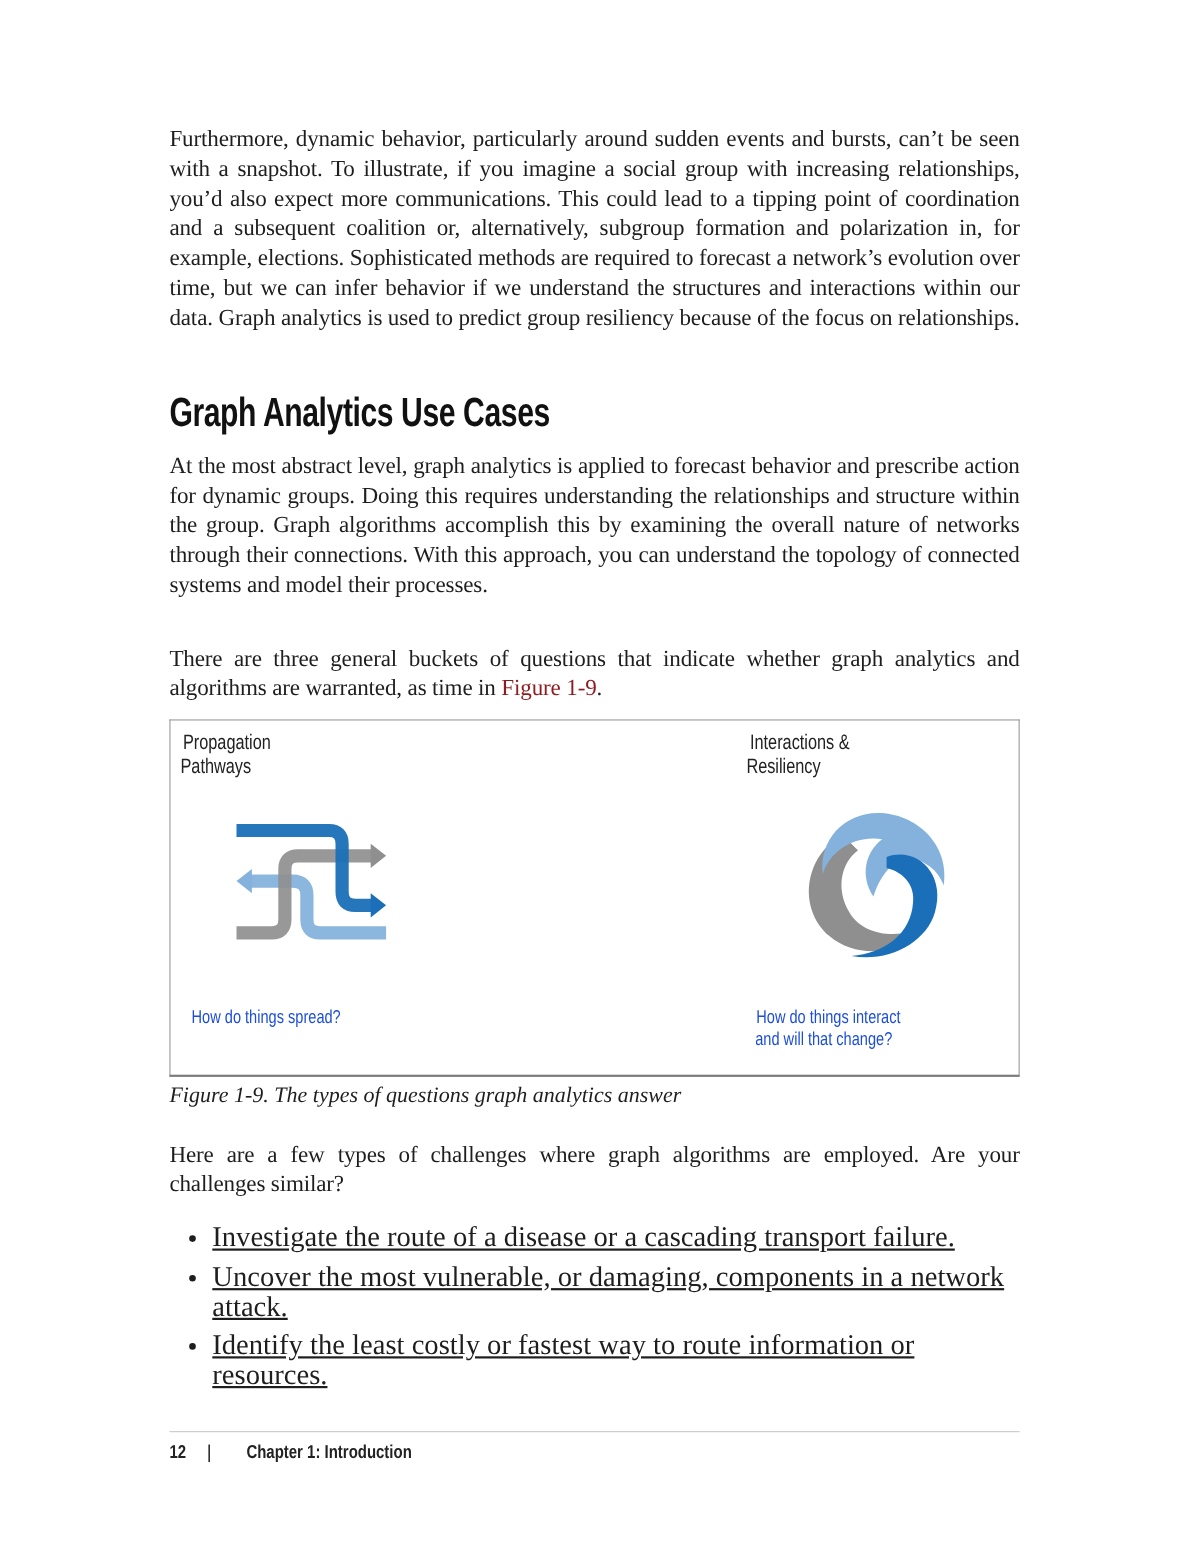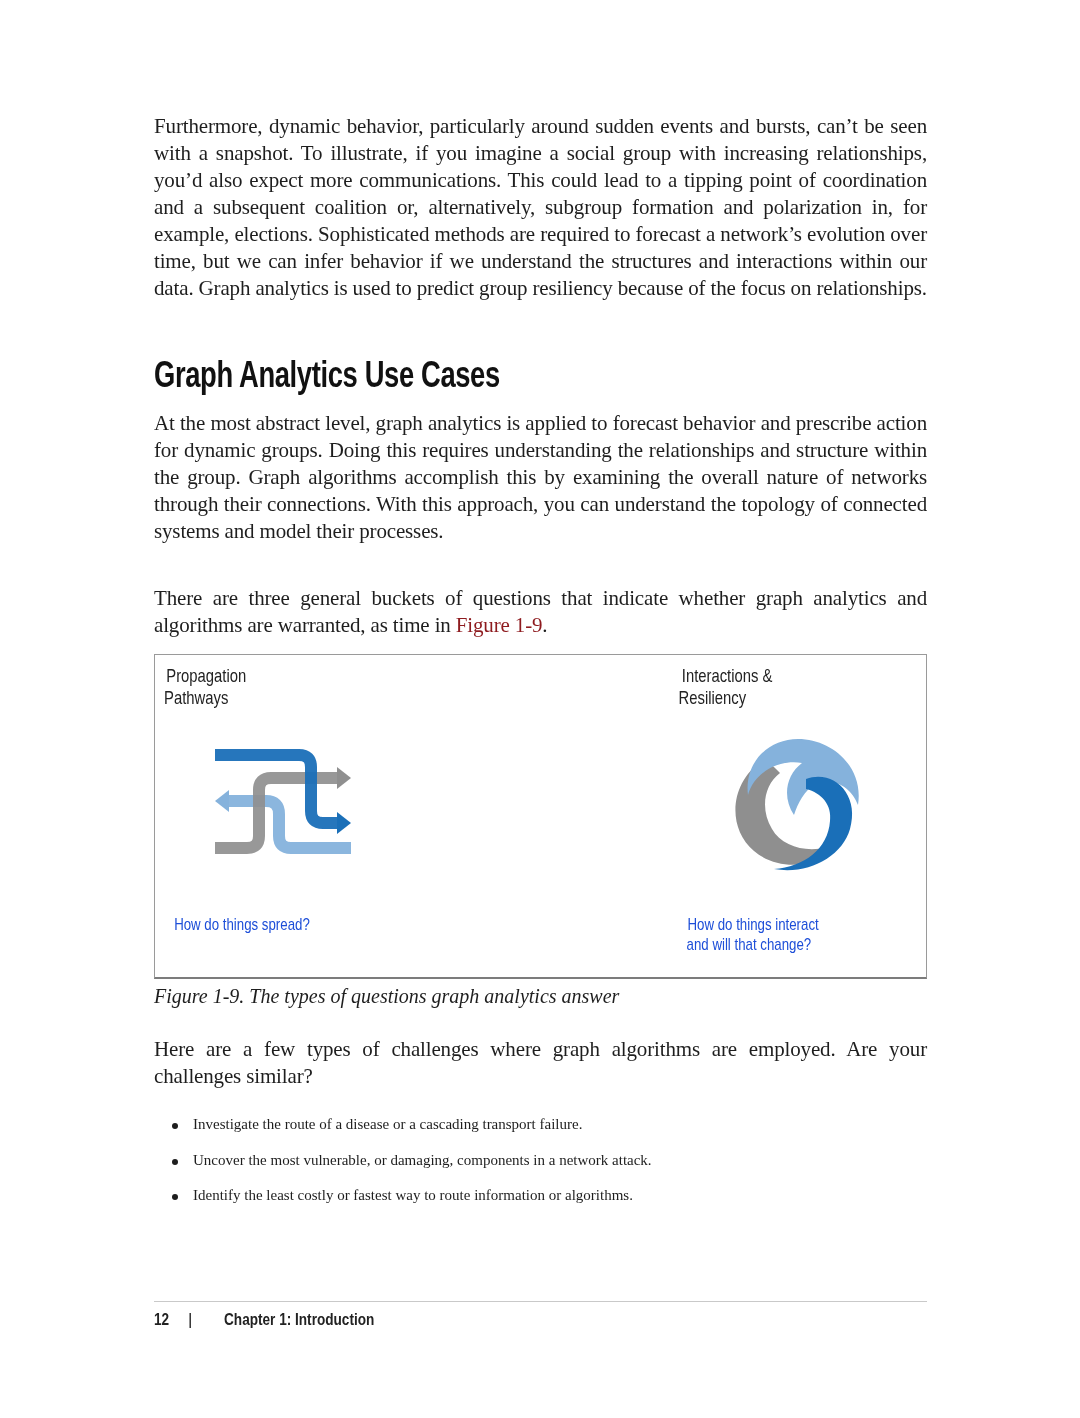--- a/index.html
+++ b/index.html
@@ -47,22 +47,22 @@
     .fig-caption {
       position: absolute; top: 983px; left: 0; margin: 0;
       font-style: italic; font-size: 20px; line-height: 27px; color: #1e1e1e; text-align: center;
     }
     .p4 { position: absolute; top: 1036px; left: 0; width: 773px; }
     .bullets {
       position: absolute; top: 1111px; left: 0; margin: 0; padding: 0;
       list-style: none; width: 773px;
     }
     .bullets li {
-      font-size: 15px; line-height: 27px; margin-bottom: 8.5px;
-      position: relative; padding-left: 39px;
+      font-size: 26px; line-height: 27px; margin-bottom: 8.5px;
+      position: relative; padding-left: 39px; text-decoration: underline;
     }
     .bullets li .dot {
       position: absolute; left: 18px; top: 12px; width: 6px; height: 6px;
       border-radius: 50%; background: #1e1e1e;
     }
     .footer-rule {
       position: absolute; top: 1301px; left: 0; width: 773px; height: 1px;
       background: #c9c9c9;
     }
     .footer {
@@ -132,21 +132,21 @@
     </div>
   </div>
 
   <p class="fig-caption">Figure 1-9. The types of questions graph analytics answer</p>
 
   <p class="para p4">Here are a few types of challenges where graph algorithms are employed. Are your challenges similar?</p>
 
   <ul class="bullets">
     <li><span class="dot"></span><span>Investigate the route of a disease or a cascading transport failure.</span></li>
     <li><span class="dot"></span><span>Uncover the most vulnerable, or damaging, components in a network attack.</span></li>
-    <li><span class="dot"></span><span>Identify the least costly or fastest way to route information or algorithms.</span></li>
+    <li><span class="dot"></span><span>Identify the least costly or fastest way to route information or resources.</span></li>
   </ul>
 
   <div class="footer-rule"></div>
   <div class="footer">
     <span class="pnum"><span class="fi">12</span></span>
     <span class="sep">|</span>
     <span class="chap"><span class="fi">Chapter 1: Introduction</span></span>
   </div>
 
 </div>

